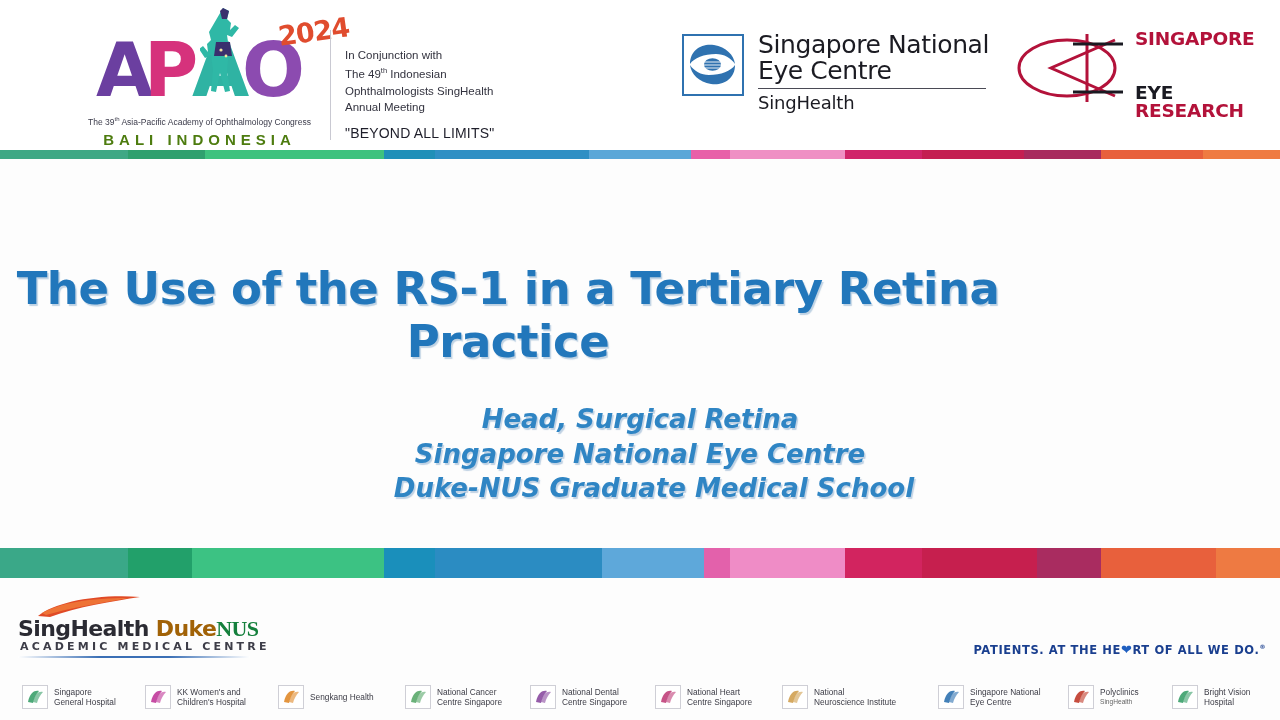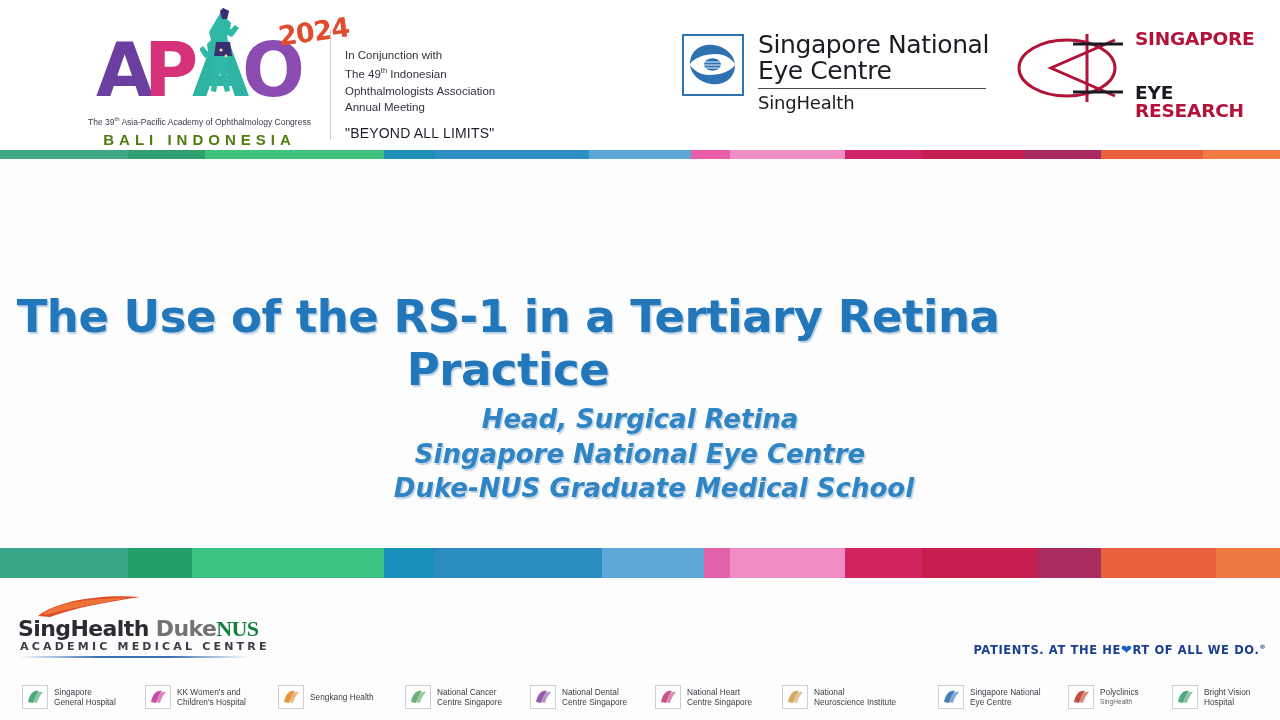--- a/index.html
+++ b/index.html
@@ -57,40 +57,40 @@
   
   .bar { position:absolute; left:0; width:1280px; display:flex; }
   .bar span { height:100%; display:block; }
   #top-bar  { top:150px; height:9px; }
   #bot-bar  { top:548px; height:30px; }
 
   
   .body-area { position:absolute; left:0; top:159px; width:1280px; height:389px; background:#fdfdfd; }
   .slide-title { position:absolute; left:0; top:103px; width:1016px; text-align:center;
       font-family:"DejaVu Sans", sans-serif; font-weight:bold; font-size:45px; color:#2277bb;
-      letter-spacing:-0.5px; text-shadow:1.5px 1.5px 1px rgba(140,175,205,0.55);margin-top:28px; }
+      letter-spacing:-0.5px; text-shadow:1.5px 1.5px 1px rgba(140,175,205,0.55); }
   .presenter { position:absolute; left:0; top:202px; width:1280px; text-align:center;
       font-family:"DejaVu Sans", sans-serif; font-weight:bold; font-size:31px; color:#2a7fc0;
       text-shadow:1.5px 1.5px 1px rgba(150,180,210,0.6); }
   .affil { position:absolute; left:0; width:1280px; text-align:center;
       font-family:"DejaVu Sans", sans-serif; font-weight:bold; font-style:italic; font-size:26px;
       color:#2f85c4; text-shadow:1.5px 1.5px 1px rgba(150,180,210,0.6); }
   #affil-0 { top:245px; }
   #affil-1 { top:280px; }
   #affil-2 { top:314px;padding-left:28px; }
 
   
   .footer { position:absolute; left:0; top:578px; width:1280px; height:142px; background:#fdfdfd; }
 
   .sh-logo { position:absolute; left:18px; top:18px; width:235px; height:62px; }
   .sh-swoosh { position:absolute; left:18px; top:0px; width:108px; height:22px; }
   .sh-line1 { position:absolute; left:0; top:20px; font-family:"DejaVu Sans", sans-serif;
      font-weight:bold; font-size:22px; letter-spacing:-0.6px; white-space:nowrap; }
   .sh-sing { color:#2b2b33; }
-  .sh-duke { color:#737373; }
+  .sh-duke { color:#a16207; }
   .sh-nus  { color:#15803d;font-family:Liberation Serif, serif; }
   .sh-line2 { position:absolute; left:2px; top:44px; font-family:"DejaVu Sans", sans-serif;
      font-weight:bold; font-size:11px; letter-spacing:3.2px; color:#3d3d48; white-space:nowrap; }
   .sh-underline { position:absolute; left:0; top:60px; width:232px; height:2px;
      background:linear-gradient(90deg,#ffffff,#3a6fb5 35%,#3a6fb5 65%,#ffffff); }
 
   .tagline { position:absolute; right:14px; top:64px; font-family:"DejaVu Sans", sans-serif;
      font-weight:bold; font-size:11.5px; letter-spacing:0.6px; color:#1a3f8f; white-space:nowrap; }
   .tagline .hrt { color:#1f5fc0; font-size:13px; }
   .tagline sup { font-size:6px; }
@@ -131,21 +131,21 @@
         The 39<sup>th</sup> Asia-Pacific Academy of Ophthalmology Congress
       </div>
       <div class="apao-sub2">BALI INDONESIA</div>
     </div>
 
     <div class="hdr-divider"></div>
 
     <div class="apao-conj">
       <span>In Conjunction with</span><br>
       <span>The 49<sup>th</sup> Indonesian</span><br>
-      <span>Ophthalmologists Association</span><br>
+      <span>Ophthalmologists SingHealth</span><br>
       <span>Annual Meeting</span>
     </div>
     <div class="apao-tag">"BEYOND ALL LIMITS"</div>
 
     <div class="snec-block">
       <div class="snec-mark">
         <svg width="57" height="57" viewBox="0 0 57 57">
           <path d="M6 28 C6 14 18 7 30 9 C42 11 50 19 51 28 C47 22 40 18 32 18 C20 18 10 22 6 28z" fill="#2f72b0"></path>
           <path d="M51 29 C51 43 39 50 27 48 C15 46 7 38 6 29 C10 35 17 39 25 39 C37 39 47 35 51 29z" fill="#2f72b0"></path>
           <ellipse cx="28.5" cy="28.5" rx="11" ry="8" fill="#ffffff"></ellipse>

